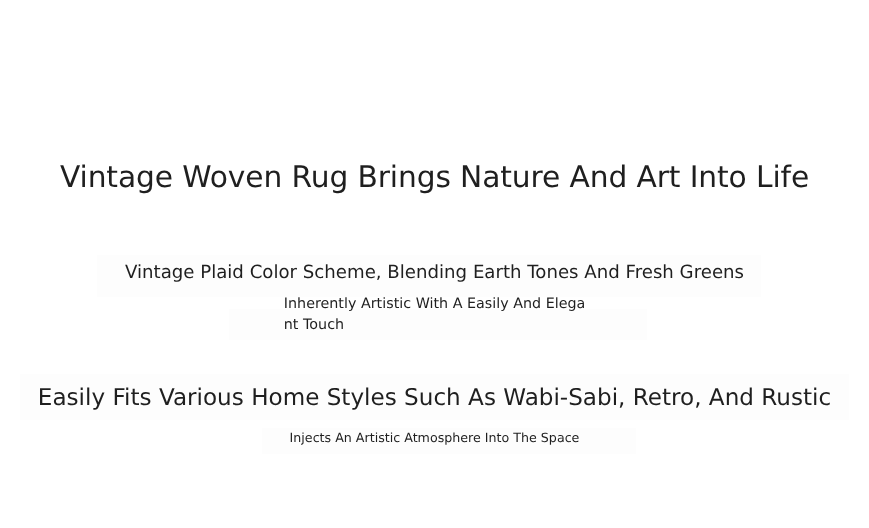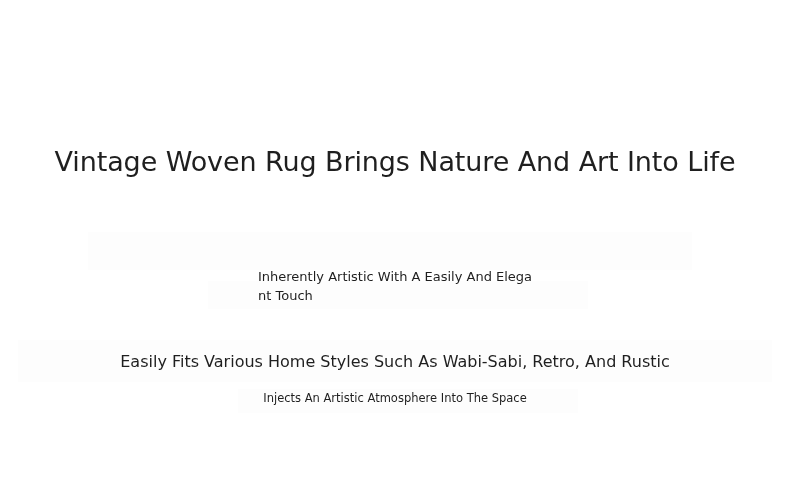--- a/index.html
+++ b/index.html
@@ -75,21 +75,21 @@
     font-size: 13px;
     line-height: 19px;
     text-align: left;
     word-break: break-all;
   }
 
   .sub-three {
     left: 0;
     top: 349px;
     width: 790px;
-    font-size: 16px;
+    font-size: 21px;
     line-height: 25px;
   }
 
   .sub-four {
     left: 0;
     top: 390px;
     width: 790px;
     font-size: 11.5px;
     line-height: 17px;
   }
@@ -101,20 +101,21 @@
 
   <div class="band band-a"></div>
   <div class="band band-b"></div>
   <div class="band band-c"></div>
   <div class="band band-d"></div>
 
   <div class="content">
 
     <h1 class="text-block title">Vintage Woven Rug Brings Nature And Art Into Life</h1>
 
+    <div class="text-block sub-one">Vintage Plaid Color Scheme, Blending Earth Tones And Fresh Greens</div>
 
     <div class="text-block sub-two">Inherently Artistic With A Easily And Elegant Touch</div>
 
     <div class="text-block sub-three">Easily Fits Various Home Styles Such As Wabi-Sabi, Retro, And Rustic</div>
 
     <div class="text-block sub-four">Injects An Artistic Atmosphere Into The Space</div>
 
   </div>
 </div>
 

